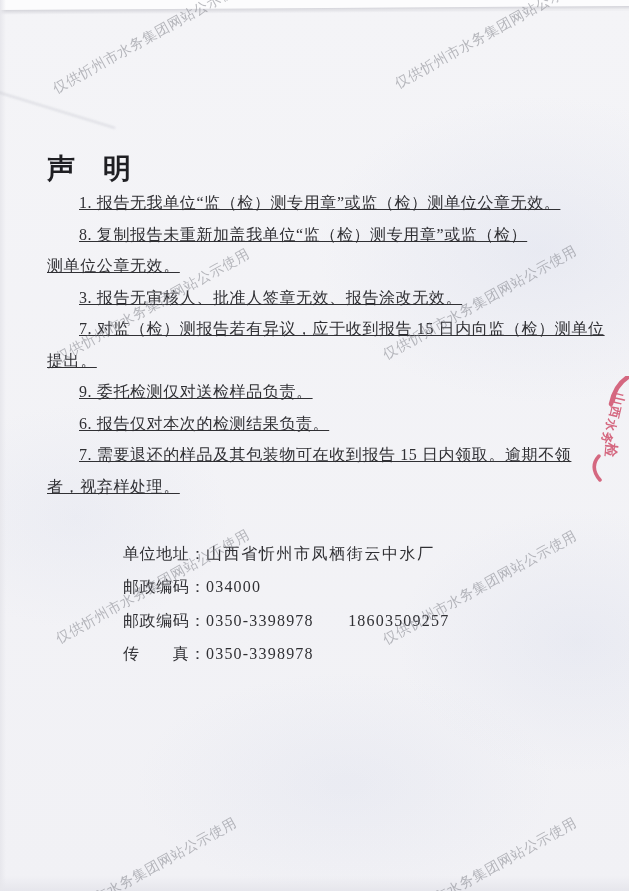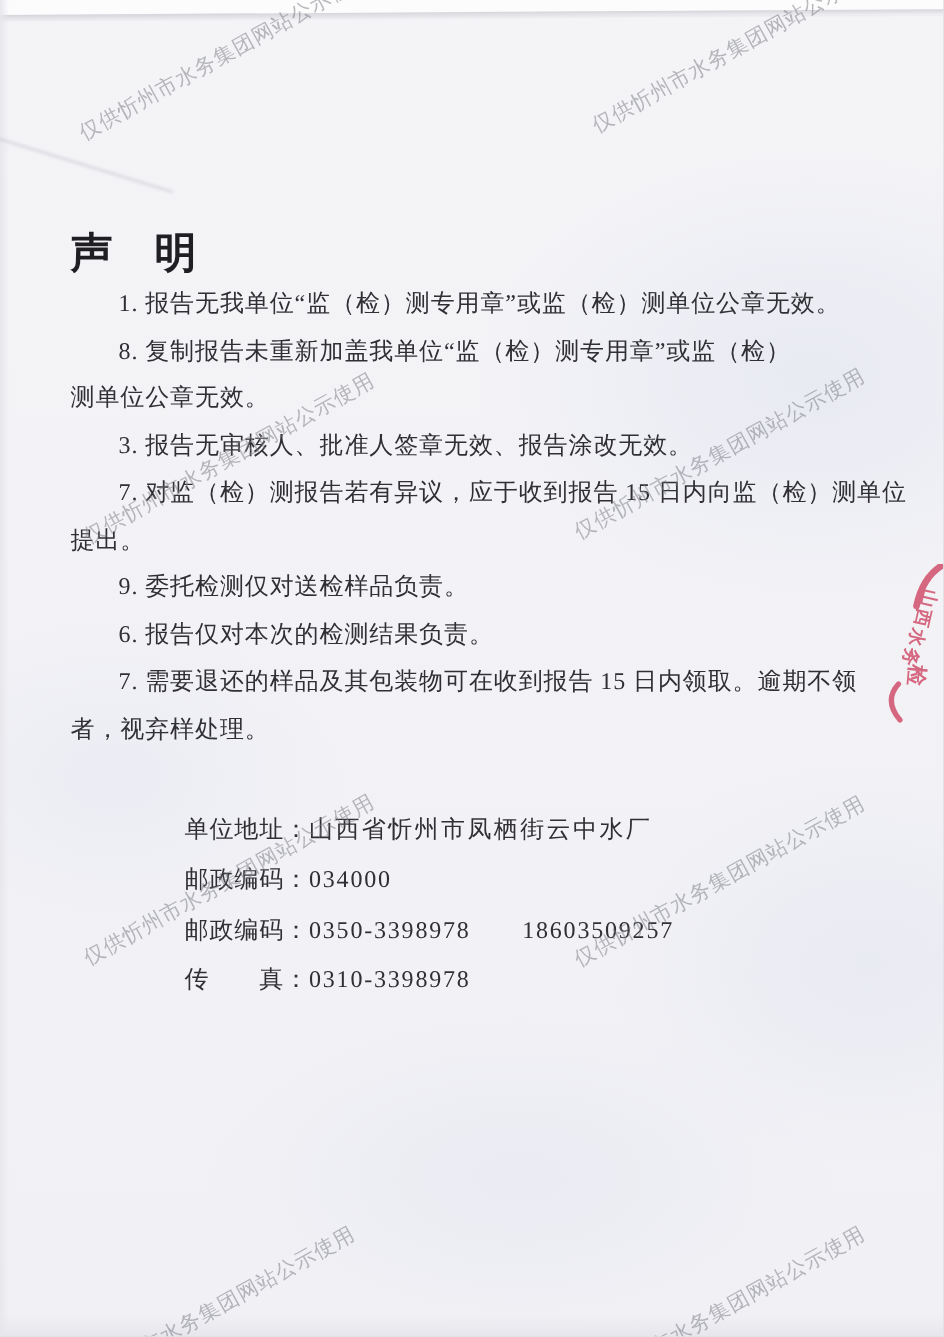--- a/index.html
+++ b/index.html
@@ -57,21 +57,21 @@
     font-size:28px; line-height:30px;
     color:#1f1f23;
     z-index:2;
   }
   .statement {
     position:absolute; left:47px; top:187px; width:560px;
     font-size:16px; line-height:31.5px; letter-spacing:0.6px;
     color:#303034;
     z-index:2;
   }
-  .statement p { margin:0; text-indent:2em; white-space:pre-line; }
+  .statement p { margin:0; text-indent:2em; white-space:pre-line;text-decoration:underline; }
 
   .contact {
     position:absolute; left:78px; top:537px;
     font-size:16px; line-height:33.4px; letter-spacing:0.6px;
     color:#303034;
     z-index:2;
   }
   .contact .row { white-space:nowrap;margin-left:45px; }
   .contact .val { letter-spacing:1.2px; }
   .contact .val-addr { letter-spacing:1.6px; }
@@ -123,21 +123,21 @@
     <div class="row">
       <span class="lbl">单位地址：</span><span class="val val-addr">山西省忻州市凤栖街云中水厂</span>
     </div>
     <div class="row">
       <span class="lbl">邮政编码：</span><span class="val">034000</span>
     </div>
     <div class="row">
       <span class="lbl">邮政编码：</span><span class="val">0350-3398978　　18603509257</span>
     </div>
     <div class="row">
-      <span class="lbl">传　　真：</span><span class="val">0310-3398978</span>
+      <span class="lbl">传　　真：</span><span class="val">0350-3398978</span>
     </div>
   </div>
 
   <svg class="stamp" width="41" height="125" viewBox="0 0 41 125">
     <path d="M 40 1 Q 27 9 23 28" fill="none" stroke="#d15570" stroke-width="4.5" stroke-linecap="round"></path>
     <text x="26" y="33" font-size="12" text-anchor="middle" transform="rotate(103 31 28)">山</text>
     <text x="22" y="46" font-size="12" text-anchor="middle" transform="rotate(103 27 41)">西</text>
     <text x="18" y="59" font-size="12" text-anchor="middle" transform="rotate(103 23 54)">水</text>
     <text x="14" y="72" font-size="12" text-anchor="middle" transform="rotate(103 19 67)">务</text>
     <text x="18" y="84" font-size="14" text-anchor="middle" transform="rotate(95 23 79)">检</text>

